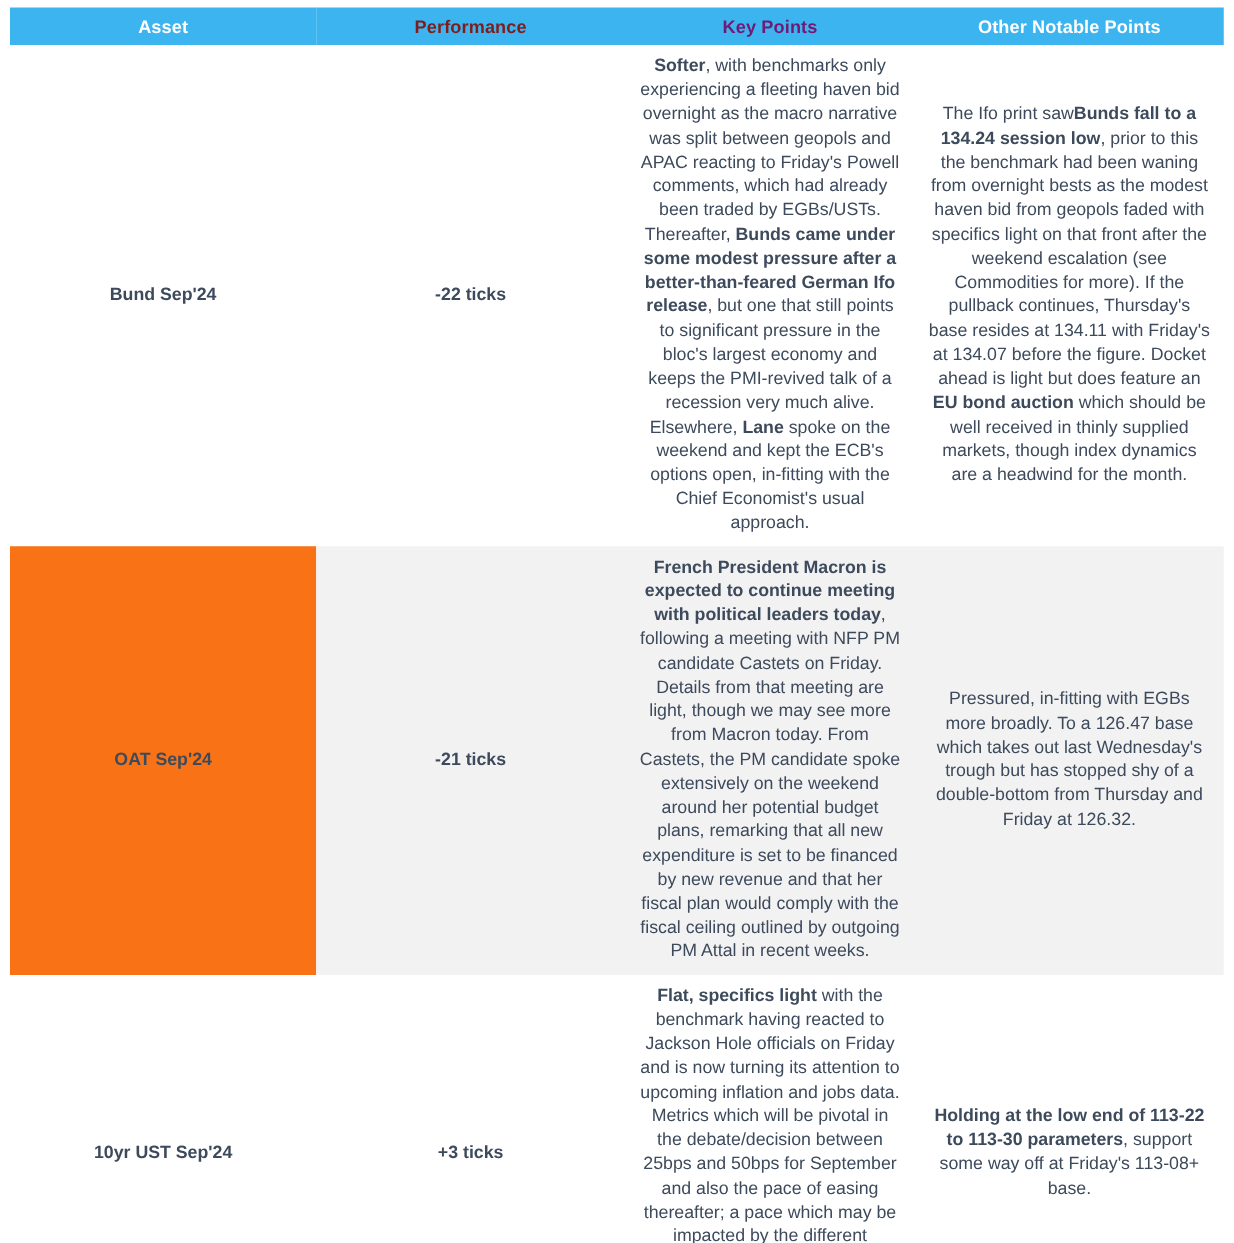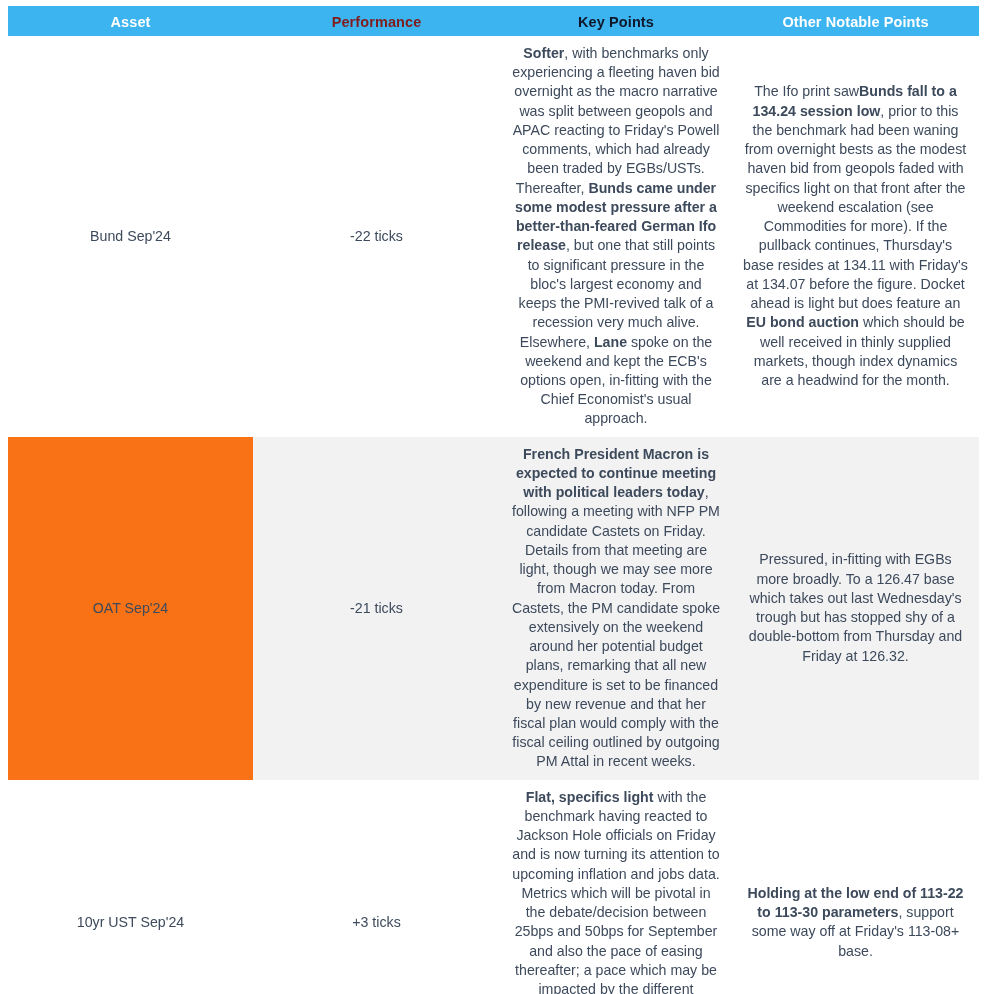--- a/index.html
+++ b/index.html
@@ -54,20 +54,21 @@
     color: #3d4a5c;
   }
 
   tr.row-alt td {
     background: #f2f2f2;
   }
 
   td.cell-asset, td.cell-perf {
     font-size: 14.2px;
     white-space: nowrap;
+    font-weight: bold;
   }
 
   td.cell-key, td.cell-other {
     padding-left: 12px;
     padding-right: 12px;
   }
 
   td.cell-key p, td.cell-other p {
     margin: 0;
   }
@@ -82,21 +83,21 @@
     <colgroup>
       <col class="c-asset">
       <col class="c-perf">
       <col class="c-key">
       <col class="c-other">
     </colgroup>
     <thead>
       <tr>
         <th style="background: rgb(60, 180, 240); color: rgb(255, 255, 255);">Asset</th>
         <th style="background: rgb(60, 180, 240); color: #7f1d1d;">Performance</th>
-        <th style="background: rgb(60, 180, 240); color: #0f172a;">Key Points</th>
+        <th style="background: rgb(60, 180, 240); color: #701a75;">Key Points</th>
         <th style="background: rgb(60, 180, 240); color: rgb(255, 255, 255);">Other Notable Points</th>
       </tr>
     </thead>
     <tbody>
       <tr>
         <td class="cell-asset">Bund Sep'24</td>
         <td class="cell-perf">-22 ticks</td>
         <td class="cell-key">
             <p><span class="b">Softer</span><span>, with benchmarks only experiencing a fleeting haven bid overnight as the macro narrative was split between geopols and APAC reacting to Friday's Powell comments, which had already been traded by EGBs/USTs. Thereafter, </span><span class="b">Bunds came under some modest pressure after a better-than-feared German Ifo release</span><span>, but one that still points to significant pressure in the bloc's largest economy and keeps the PMI-revived talk of a recession very much alive. Elsewhere, </span><span class="b">Lane</span><span> spoke on the weekend and kept the ECB's options open, in-fitting with the Chief Economist's usual approach.</span></p>
           </td>

